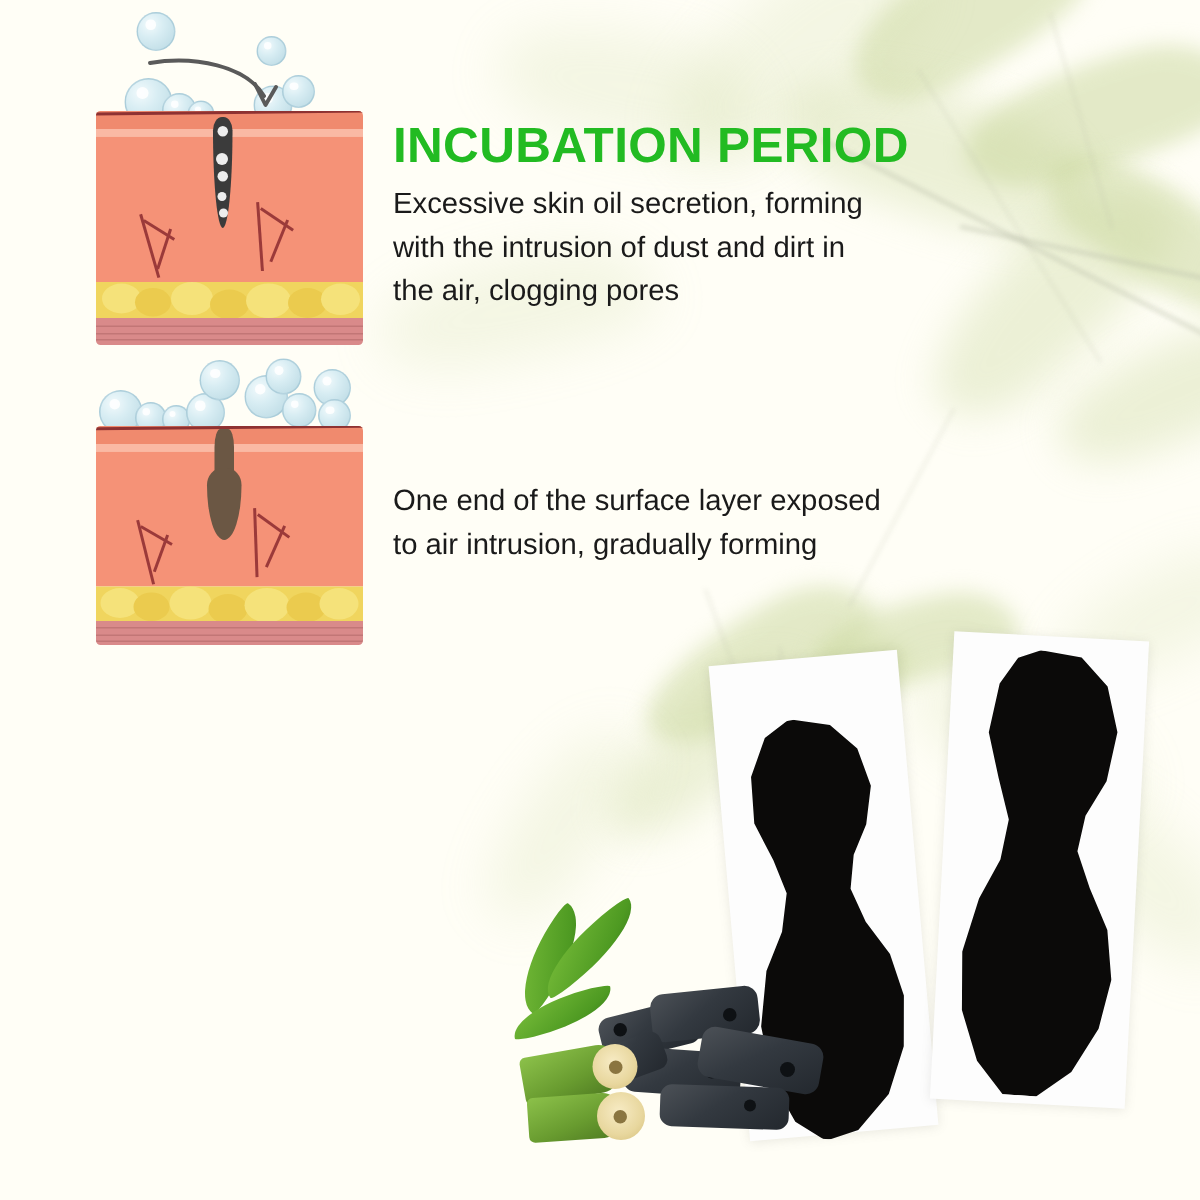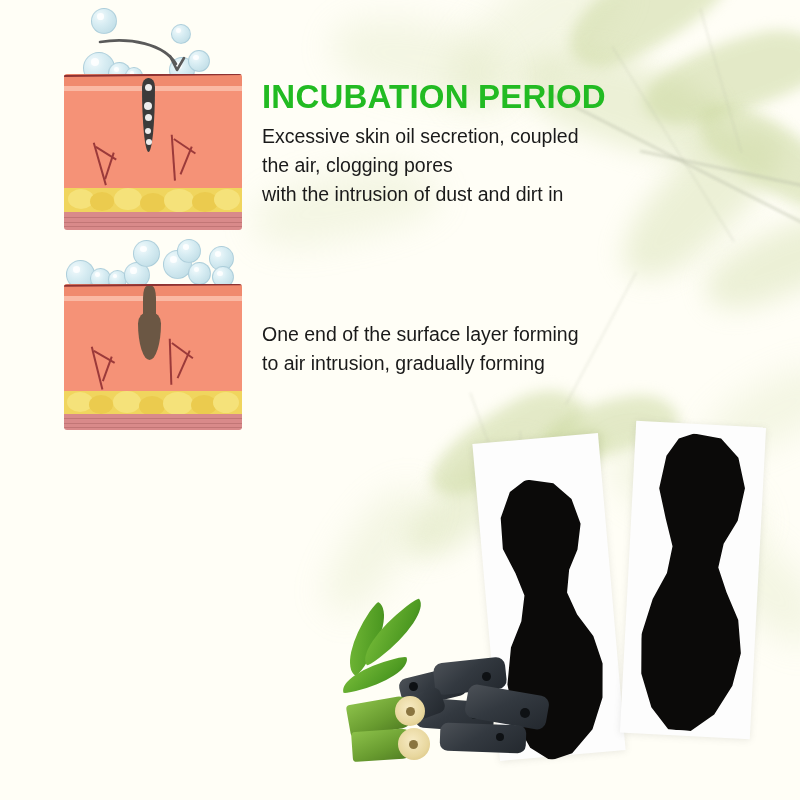--- a/index.html
+++ b/index.html
@@ -315,28 +315,28 @@
       <div class="muscle" style="top:130px; height:16px;"></div>
       <div class="muscle-stripe" style="top:134px;"></div>
       <div class="muscle-stripe" style="top:139px;"></div>
       <div class="muscle-stripe" style="top:143px;"></div>
     </div>
   </div>
 
   <div class="heading" style="left:262px; top:78px;">INCUBATION PERIOD</div>
 
   <div class="body-copy" style="left:262px; top:122px; width:400px;">
-    <div>Excessive skin oil secretion, coupled</div>
+    <div>Excessive skin oil secretion, forming</div>
+    <div>with the intrusion of dust and dirt in</div>
     <div>the air, clogging pores</div>
-    <div>with the intrusion of dust and dirt in</div>
   </div>
 
 
   <div class="body-copy" style="left:262px; top:320px; width:440px;">
-    <div>One end of the surface layer forming</div>
+    <div>One end of the surface layer exposed</div>
     <div>to air intrusion, gradually forming</div>
   </div>
 
   <div>
     <div class="backing" style="left:486px; top:438px; width:126px; height:318px; transform:rotate(-5deg);"></div>
     <div class="backing" style="left:628px; top:424px; width:130px; height:312px; transform:rotate(3deg);"></div>
 
     <div class="strip strip-a" style="left:492px; top:478px; width:122px; height:282px; transform:rotate(-4deg);"></div>
     <div class="strip strip-b" style="left:634px; top:434px; width:124px; height:300px; transform:rotate(4deg);"></div>
   </div>

